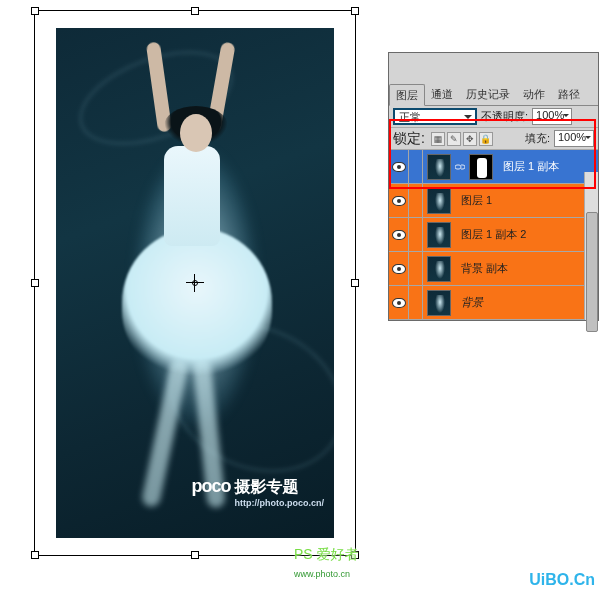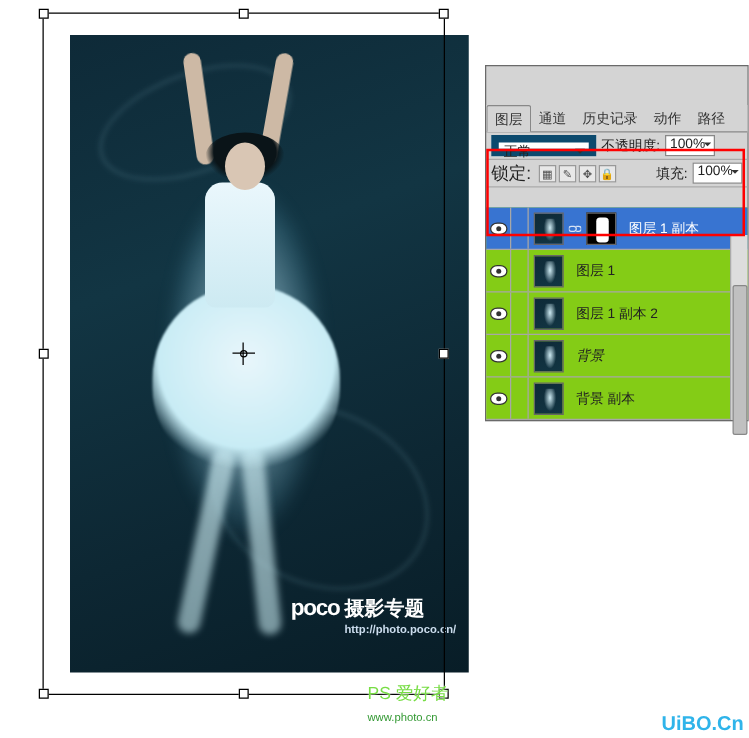--- a/index.html
+++ b/index.html
@@ -16,21 +16,21 @@
   .handle.mr { right: -4px; top: 50%; margin-top: -4px; }
   .handle.bl { left: -4px; bottom: -4px; }
   .handle.bm { left: 50%; bottom: -4px; margin-left: -4px; }
   .handle.br { right: -4px; bottom: -4px; }
   .center-mark { position: absolute; left: 50%; top: 50%; width: 18px; height: 18px; margin: -9px 0 0 -9px; pointer-events: none; }
   .center-mark::before, .center-mark::after { content: ""; position: absolute; background: #000; }
   .center-mark::before { left: 8px; top: 0; width: 1px; height: 18px; }
   .center-mark::after { top: 8px; left: 0; height: 1px; width: 18px; }
   .center-mark .dot { position: absolute; left: 6px; top: 6px; width: 6px; height: 6px; border: 1px solid #000; border-radius: 50%; }
 
-  .photo { position: absolute; left: 22px; top: 18px; width: 319px; height: 510px; background: linear-gradient(160deg, #0e2a38 0%, #123543 35%, #0d2733 70%, #081d27 100%); overflow: hidden; }
+  .photo { position: absolute; left: 22px; top: 18px; width: 278px; height: 510px; background: linear-gradient(160deg, #0e2a38 0%, #123543 35%, #0d2733 70%, #081d27 100%); overflow: hidden; }
   .glow-body { position: absolute; left: 60px; top: 80px; width: 160px; height: 360px; background: radial-gradient(ellipse 80px 180px at 50% 50%, rgba(200,240,255,0.85), rgba(120,200,230,0.15) 70%, transparent 80%); filter: blur(6px); }
   .dress { position: absolute; left: 66px; top: 200px; width: 150px; height: 150px; background: radial-gradient(circle at 50% 40%, #e8f6fb 0%, #c8ecf5 60%, rgba(200,236,245,0) 75%); border-radius: 50% 50% 45% 45%; filter: blur(1px); }
   .torso { position: absolute; left: 108px; top: 118px; width: 56px; height: 100px; background: linear-gradient(180deg,#eaf7fc,#cdeaf2); border-radius: 14px 14px 8px 8px; }
   .head { position: absolute; left: 124px; top: 86px; width: 32px; height: 38px; background: #d9c6b4; border-radius: 50%; }
   .hair { position: absolute; left: 108px; top: 78px; width: 64px; height: 40px; background: radial-gradient(ellipse at 50% 40%, #0a1418 0%, #0a1418 55%, transparent 70%); border-radius: 50%; }
   .arm-l { position: absolute; left: 96px; top: 14px; width: 14px; height: 90px; background: #cdb9a5; border-radius: 8px; transform: rotate(-8deg); filter: blur(0.5px); }
   .arm-r { position: absolute; left: 158px; top: 14px; width: 14px; height: 90px; background: #cdb9a5; border-radius: 8px; transform: rotate(10deg); filter: blur(0.5px); }
   .leg-l { position: absolute; left: 100px; top: 330px; width: 18px; height: 150px; background: linear-gradient(180deg,#c8e8ef,#a7c8cf); border-radius: 10px; transform: rotate(12deg); filter: blur(3px); opacity:0.7;}
   .leg-r { position: absolute; left: 144px; top: 330px; width: 18px; height: 150px; background: linear-gradient(180deg,#c8e8ef,#a7c8cf); border-radius: 10px; transform: rotate(-6deg); filter: blur(3px); opacity:0.7;}
   .swirl { position: absolute; border: 2px solid rgba(180,230,245,0.18); border-radius: 50%; filter: blur(2px); }
@@ -40,31 +40,31 @@
   .wm1 { position: absolute; right: 10px; bottom: 30px; color: #fff; font-size: 16px; font-weight: 700; display:flex; align-items:baseline; gap:4px;}
   .wm1 .logo { font-size: 18px; letter-spacing:-1px; font-weight:900;}
   .wm1 .sub { font-size: 9px; color:#cde; display:block; letter-spacing:0;}
 
   
   .panel { position: absolute; right: 0; top: 52px; width: 211px; background: #d4d4d4; border: 1px solid #6a6a6a; font-size: 11px; color: #222; }
   .tabs { display: flex; background: #d4d4d4; border-bottom: 1px solid #888; height: 22px; align-items: stretch; margin-top: 31px; }
   .tab { padding: 3px 6px 0; font-size: 11px; color: #333; border-right: 1px solid transparent; cursor: default; }
   .tab.active { background: #d4d4d4; border: 1px solid #888; border-bottom: 1px solid #d4d4d4; border-radius: 2px 2px 0 0; margin-bottom:-1px; }
   .row1, .row2 { display: flex; align-items: center; height: 22px; padding: 0 4px; gap: 4px; border-bottom: 1px solid #aaa; }
-  .blend-select { flex: 0 0 84px; height: 17px; background: #fff; border: 6px solid #0c4a6e; font-size: 11px; padding: 0 14px 0 4px; position: relative; }
+  .blend-select { flex: 0 0 84px; height: 17px; background: #fff; border: 2px solid #0c4a6e; font-size: 11px; padding: 0 14px 0 4px; position: relative; }
   .blend-select::after { content: ""; position: absolute; right: 3px; top: 5px; border: 4px solid transparent; border-top-color: #333; }
   .opa-label { font-size: 11px; }
   .opa-val { width: 40px; height: 17px; background: #fff; border: 1px solid #888; font-size: 11px; padding: 0 7px 0 3px; position: relative; }
   .opa-val::after { content: ""; position: absolute; right: 2px; top: 5px; border: 3px solid transparent; border-top-color: #333; }
   .lock-label { font-size: 14px; margin-right:2px;}
   .lock-icons { display: flex; gap: 2px; }
   .lock-ic { width: 14px; height: 14px; border: 1px solid #999; background: #e8e8e8; display:flex; align-items:center; justify-content:center; font-size:9px; color:#555;}
   .fill-label { margin-left: auto; font-size: 11px; }
 
-  .layer-list { background: #84cc16; margin-top: 16px; }
+  .layer-list { background: #f97316; }
   .layer { display: flex; align-items: center; height: 34px; border-bottom: 1px solid #a7a7a7; }
   .layer.sel { background: #3874d1; color: #fff; }
   .eye-col { width: 20px; height: 100%; border-right: 1px solid #a7a7a7; display: flex; align-items: center; justify-content: center; }
   .eye { width: 14px; height: 10px; border: 1px solid #333; border-radius: 50%/60%; position: relative; background:#fff;}
   .eye::after { content: ""; position: absolute; left: 4px; top: 2px; width: 4px; height: 4px; background: #333; border-radius: 50%; }
   .link-col { width: 14px; height:100%; border-right: 1px solid #a7a7a7; }
   .thumbs { display: flex; align-items: center; gap: 4px; padding: 0 4px; }
   .thumb { width: 24px; height: 26px; border: 1px solid #666; background: #fff; position: relative; overflow:hidden;}
   .thumb.img { background: linear-gradient(160deg,#0e2a38,#123543); }
   .thumb.img::after { content:""; position:absolute; left:7px; top:4px; width:10px; height:18px; background:radial-gradient(ellipse at 50% 40%, #cdeaf2 0%, transparent 70%); }
@@ -195,32 +195,32 @@
 
 
     <div class="layer">
       <div class="eye-col">
           <div class="eye"></div>
         </div>
       <div class="link-col"></div>
       <div class="thumbs">
         <div class="thumb img"></div>
       </div>
+      <div class="lname">背景 副本</div>
+    </div>
+
+    <div class="layer">
+      <div class="eye-col">
+          <div class="eye"></div>
+        </div>
+      <div class="link-col"></div>
+      <div class="thumbs">
+        <div class="thumb img"></div>
+      </div>
       <div class="lname bg">背景</div>
-    </div>
-
-    <div class="layer">
-      <div class="eye-col">
-          <div class="eye"></div>
-        </div>
-      <div class="link-col"></div>
-      <div class="thumbs">
-        <div class="thumb img"></div>
-      </div>
-      <div class="lname">背景 副本</div>
     </div>
 
     <div class="panel-scroll">
       <div class="thumb-s"></div>
     </div>
   </div>
 
   <div class="highlight-rect" style="left:0px; top:66px; width:207px; height:70px;"></div>
 </div>
 

